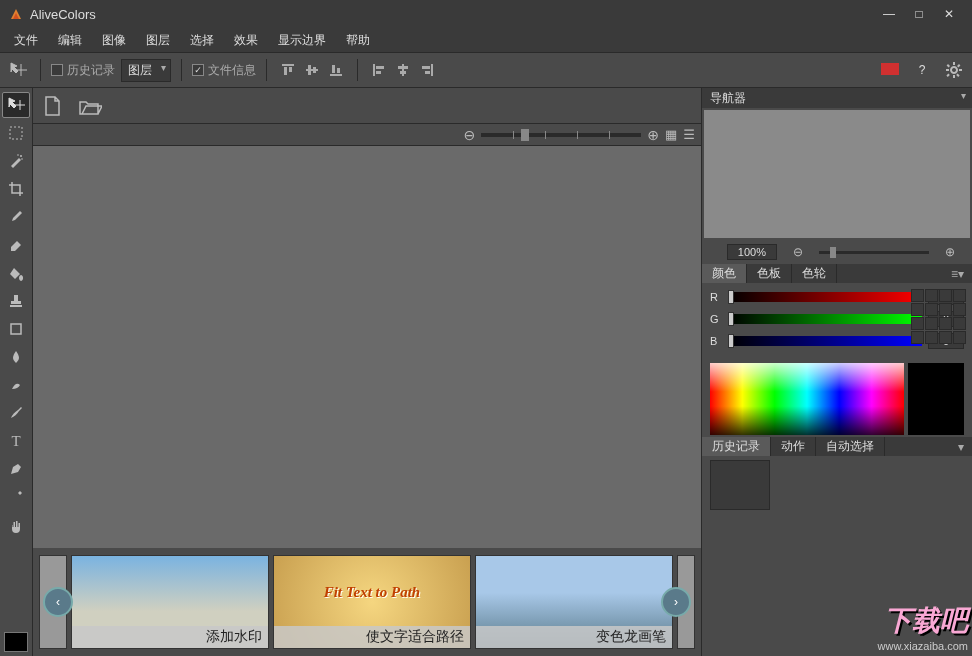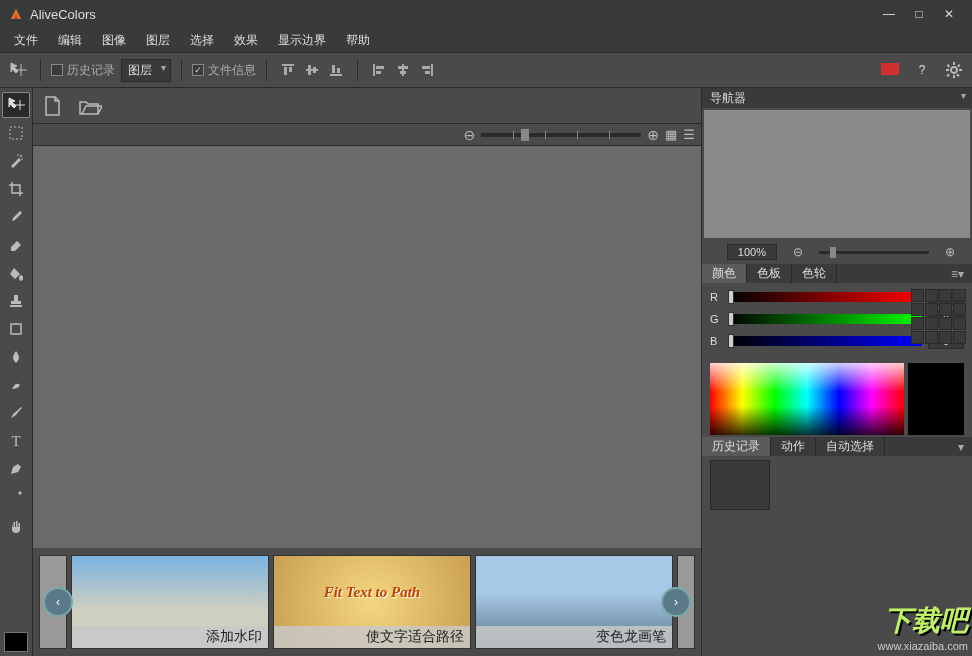--- a/index.html
+++ b/index.html
@@ -53,21 +53,21 @@
 .slider-row .lbl { width: 12px; color: #ddd; font-size: 11px; }
 .slider-row .track { flex: 1; height: 10px; position: relative; }
 .slider-row .val { width: 36px; background: #3a3a3a; border: 1px solid #2a2a2a; text-align: center; color: #ddd; font-size: 11px; padding: 1px 0; }
 .spectrum { height: 72px; margin: 2px 8px; display: flex; gap: 4px; }
 .spectrum .spec { flex: 1; background: linear-gradient(to right, #f00, #ff0, #0f0, #0ff, #00f, #f0f, #f00); position: relative; }
 .spectrum .spec::after { content: ''; position: absolute; inset: 0; background: linear-gradient(to bottom, rgba(255,255,255,0.8), rgba(255,255,255,0) 40%, rgba(0,0,0,0) 60%, rgba(0,0,0,0.8)); }
 .spectrum .current { width: 56px; background: #000; }
 .history-panel { flex: 1; padding: 4px 8px; }
 .history-box { width: 60px; height: 50px; background: #3a3a3a; border: 1px solid #2a2a2a; }
 .watermark { position: absolute; right: 4px; bottom: 4px; text-align: right; z-index: 10; }
-.watermark .big { font-size: 28px; font-weight: bold; color: #bef264; text-shadow: 2px 2px 0 #000; font-style: italic; }
+.watermark .big { font-size: 28px; font-weight: bold; color: #f9a8d4; text-shadow: 2px 2px 0 #000; font-style: italic; }
 .watermark .small { font-size: 11px; color: #ccc; }
 svg { display: block; }
 .thumb1 { background: linear-gradient(#7ab3e0, #d0d0c0 60%); }
 .thumb2 { background: radial-gradient(circle at 50% 50%, #f5d680, #c9a050); }
 .thumb3 { background: linear-gradient(#a8c8e8 40%, #5a7a8a); }
 </style>
 </head>
 <body>
 
 <div class="titlebar">

